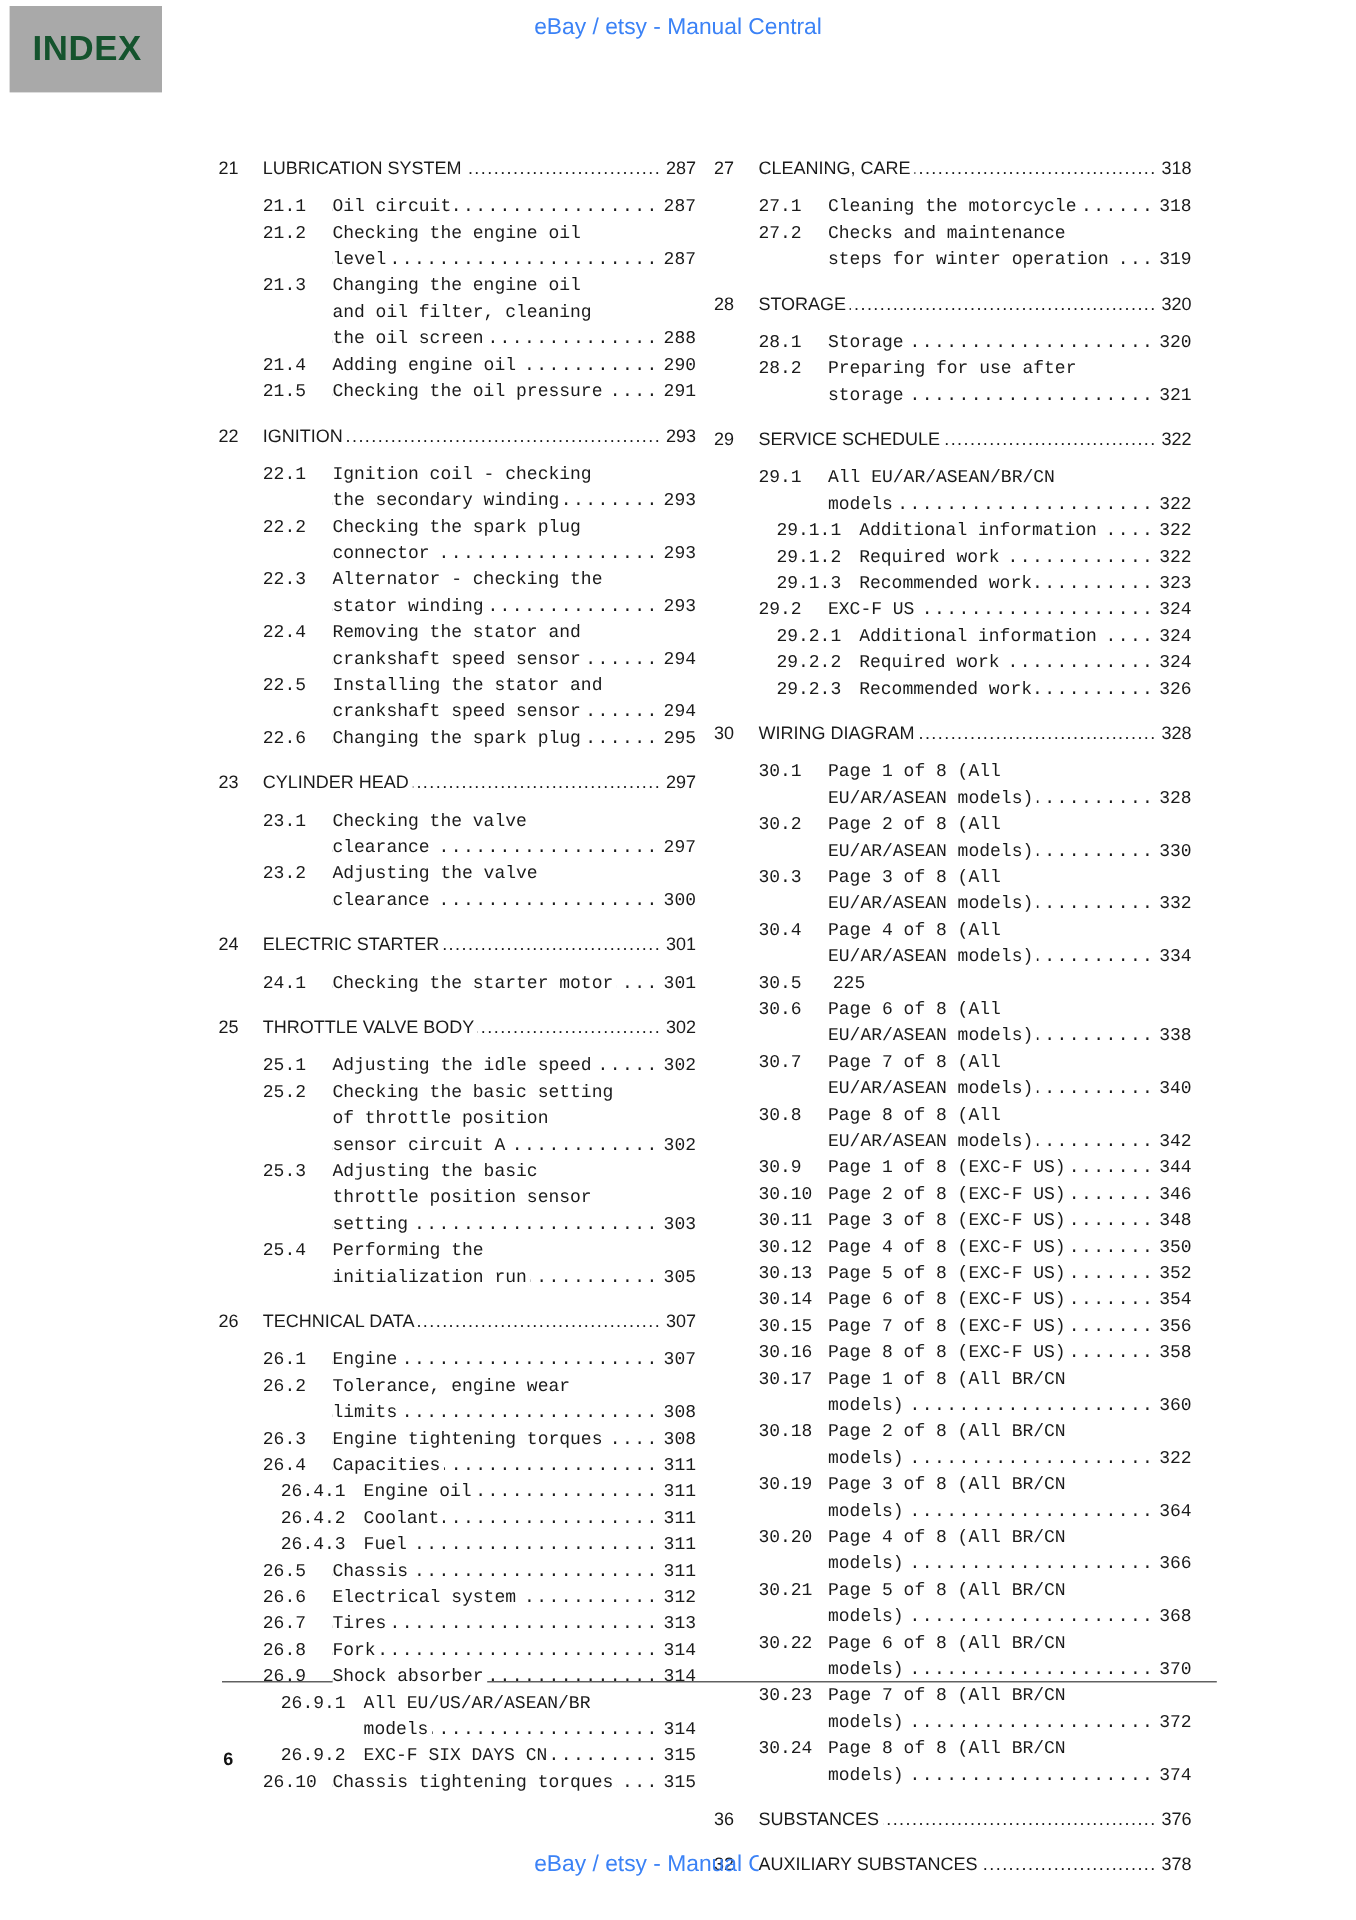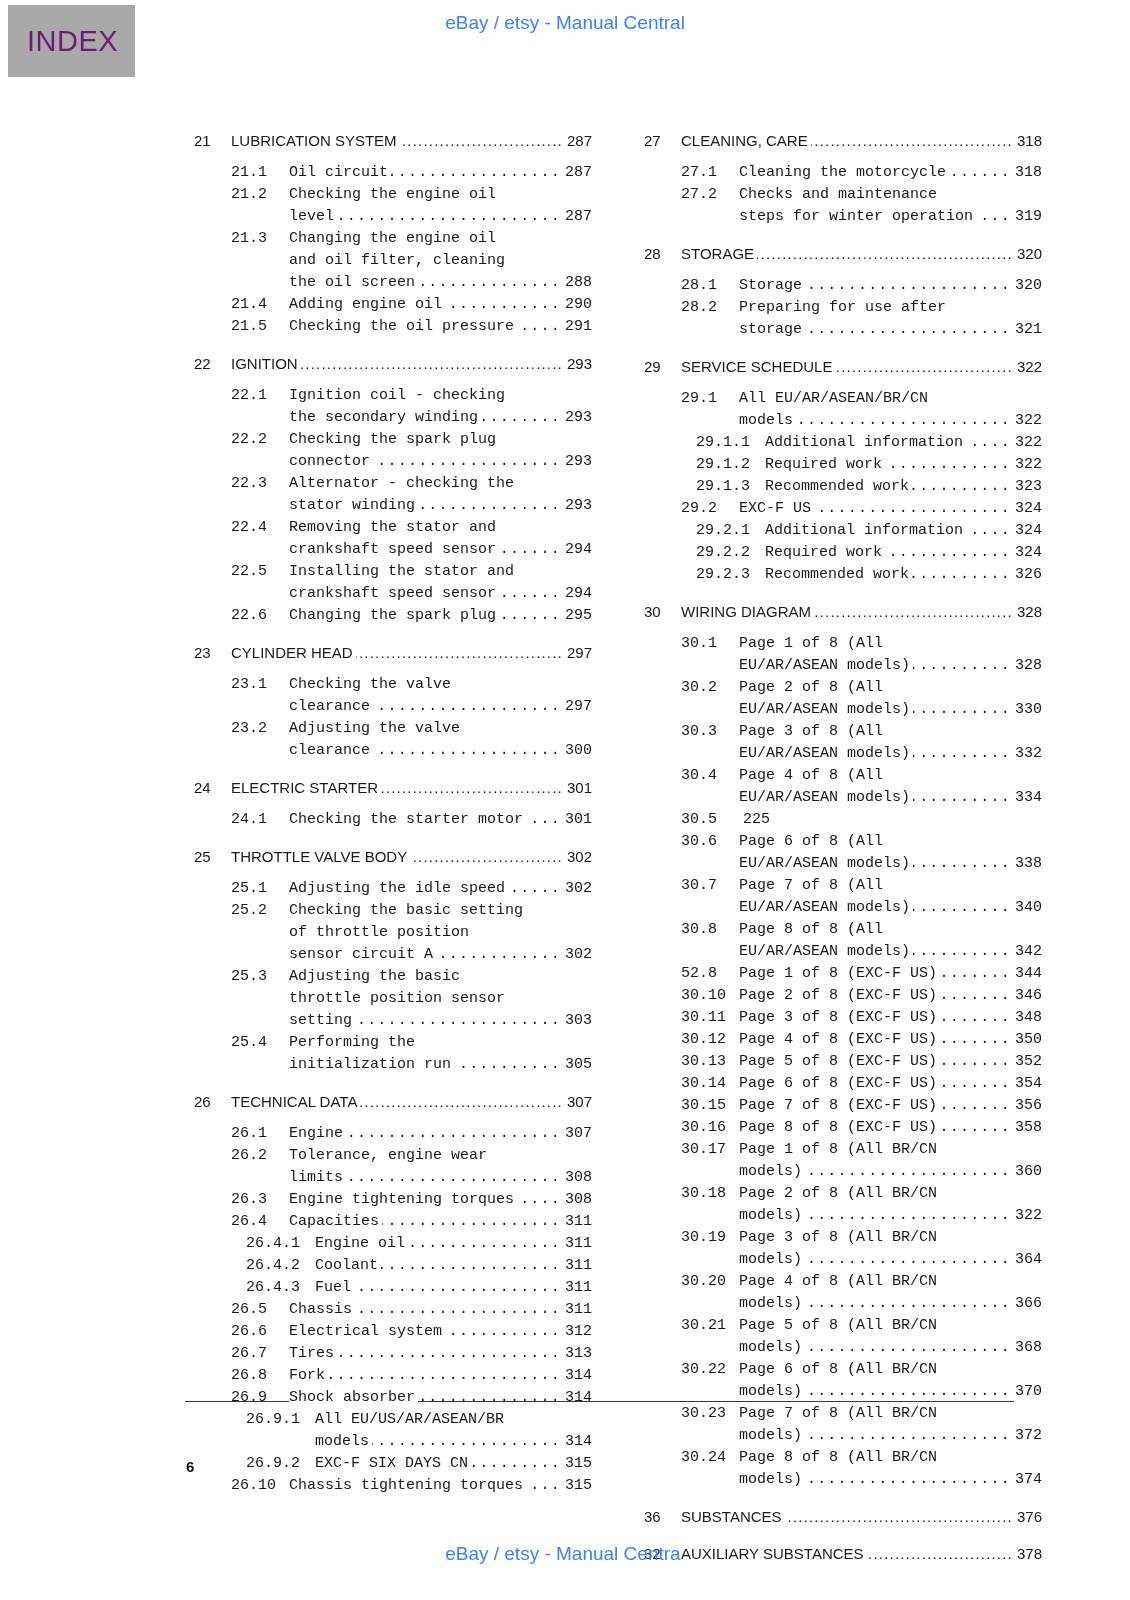--- a/index.html
+++ b/index.html
@@ -14,33 +14,33 @@
   .page { position: absolute; inset: 0; background: #ffffff; }
 
   .index-box {
     position: absolute; left: 8px; top: 5px;
     width: 127px; height: 72px;
     background: #a9a9a9;
     display: flex; align-items: center;
     padding-left: 19px;
   }
   .index-label {
-    font-size: 29px; font-weight: 400; letter-spacing: 0.5px; color: #701a75;
+    font-size: 29px; font-weight: 700; letter-spacing: 0.5px; color: #14532d;
   }
 
   .watermark {
     position: absolute; left: 0; width: 100%;
     text-align: center; font-size: 19px; font-weight: 500; color: #3b82f6;
   }
   .watermark.top { top: 12px; }
   .watermark.bottom { top: 1543px; }
 
   .toc {
-    position: absolute; left: 194px; top: 130px; width: 830px;
-    display: flex; gap: 52px;
+    position: absolute; left: 182px; top: 130px; width: 830px;
+    display: flex; gap: 15px;
   }
   .toc-column { flex: 0 0 398px; width: 398px; }
 
   .toc-section { margin-bottom: 15px; }
   .toc-entries { margin: 10px 0 0 37px; font-family: Liberation Mono, monospace; }
 
   .toc-row {
     display: flex; align-items: stretch;
     font-size: 15px; line-height: 22px; color: #1a1a1a;
   }
@@ -438,21 +438,21 @@
               <span class="num">30.7</span>
               <span class="fill"><span class="title">Page 7 of 8 (All EU/AR/ASEAN models)</span></span>
               <span class="pagenum">340</span>
             </div>
             <div class="toc-row entry lvl1">
               <span class="num">30.8</span>
               <span class="fill"><span class="title">Page 8 of 8 (All EU/AR/ASEAN models)</span></span>
               <span class="pagenum">342</span>
             </div>
             <div class="toc-row entry lvl1">
-              <span class="num">52.8</span>
+              <span class="num">30.9</span>
               <span class="fill"><span class="title">Page 1 of 8 (EXC-F US)</span></span>
               <span class="pagenum">344</span>
             </div>
             <div class="toc-row entry lvl1">
               <span class="num">30.10</span>
               <span class="fill"><span class="title">Page 2 of 8 (EXC-F US)</span></span>
               <span class="pagenum">346</span>
             </div>
             <div class="toc-row entry lvl1">
               <span class="num">30.11</span>

